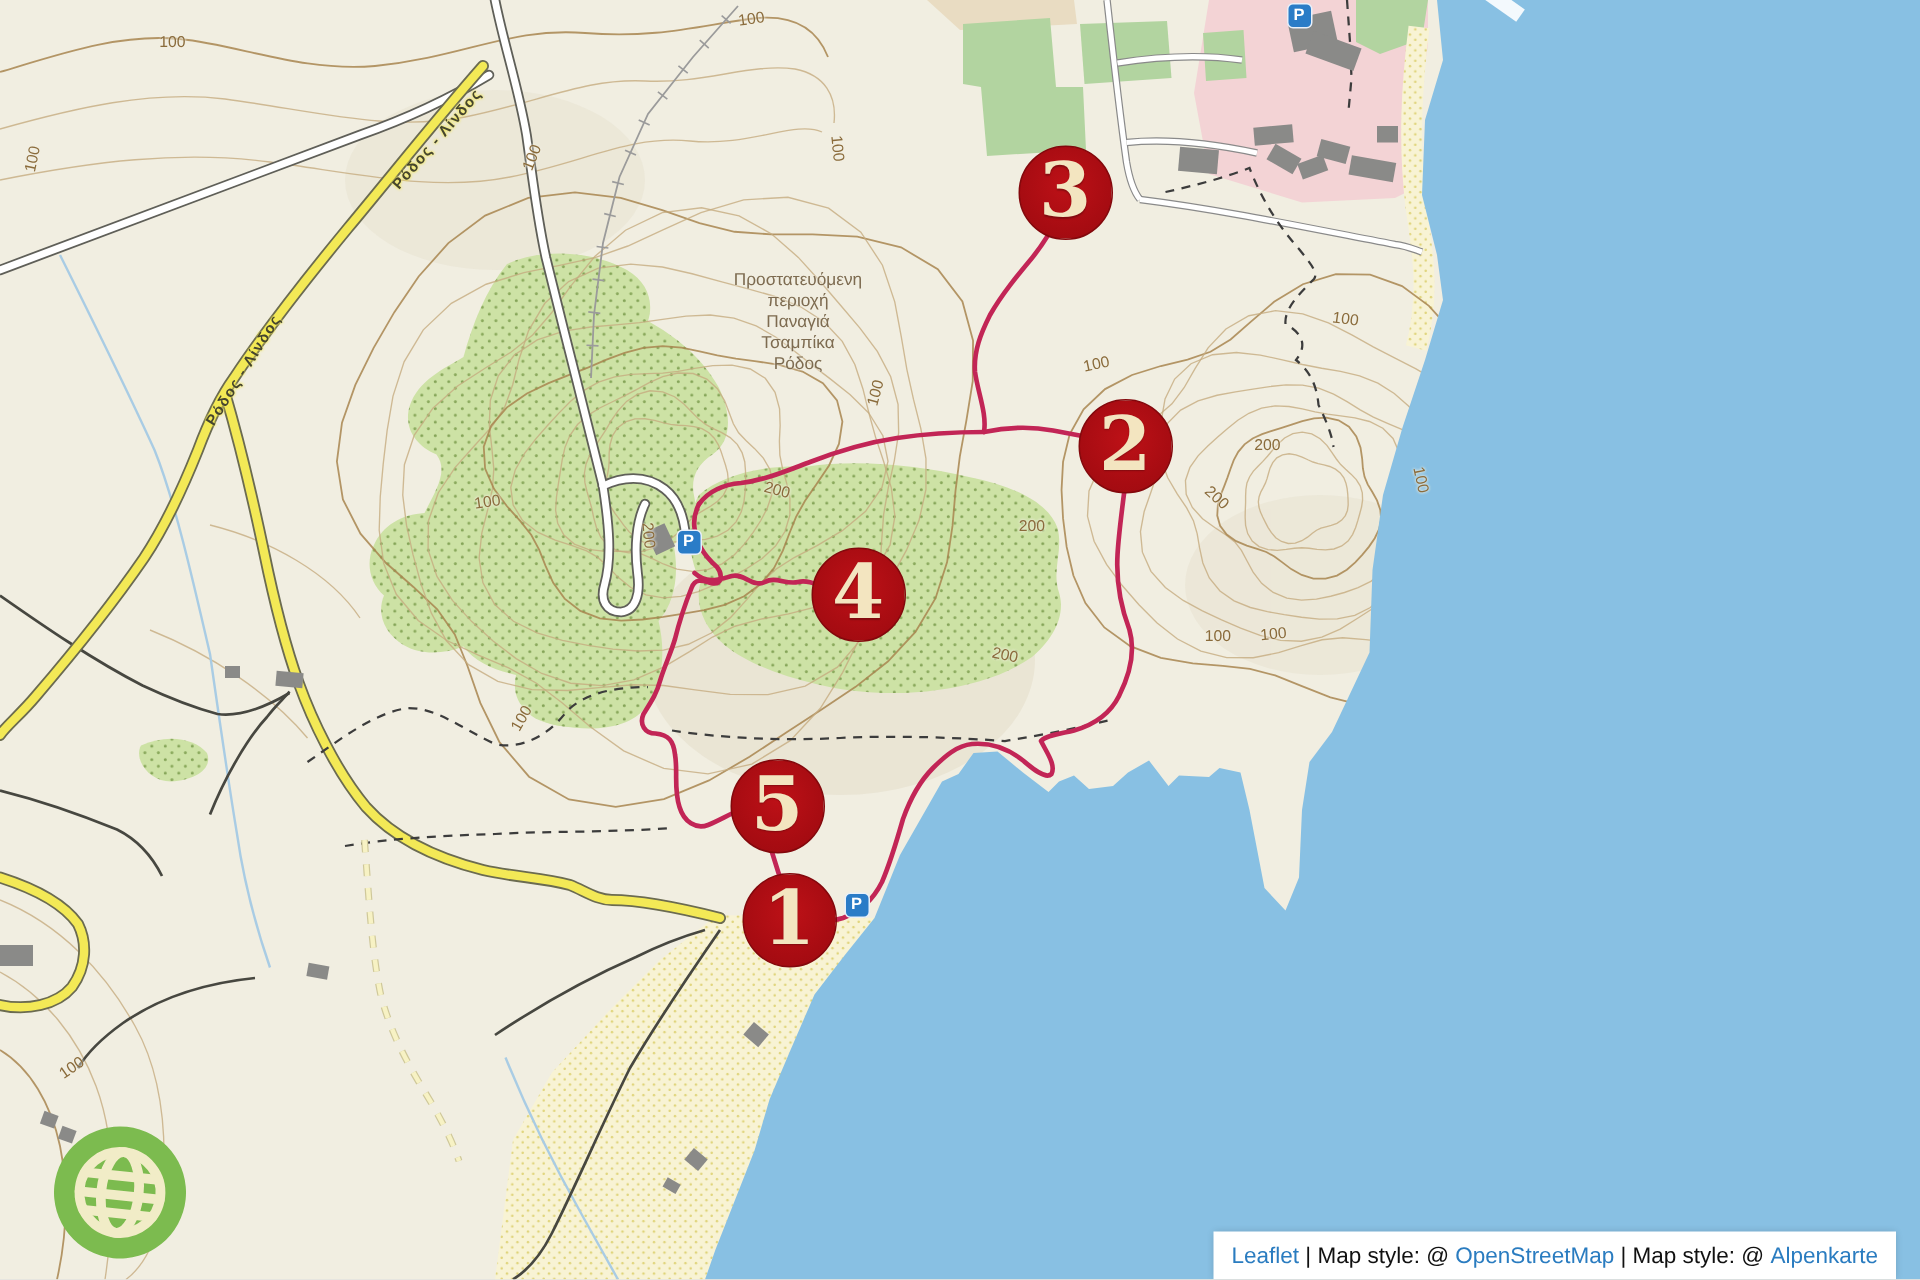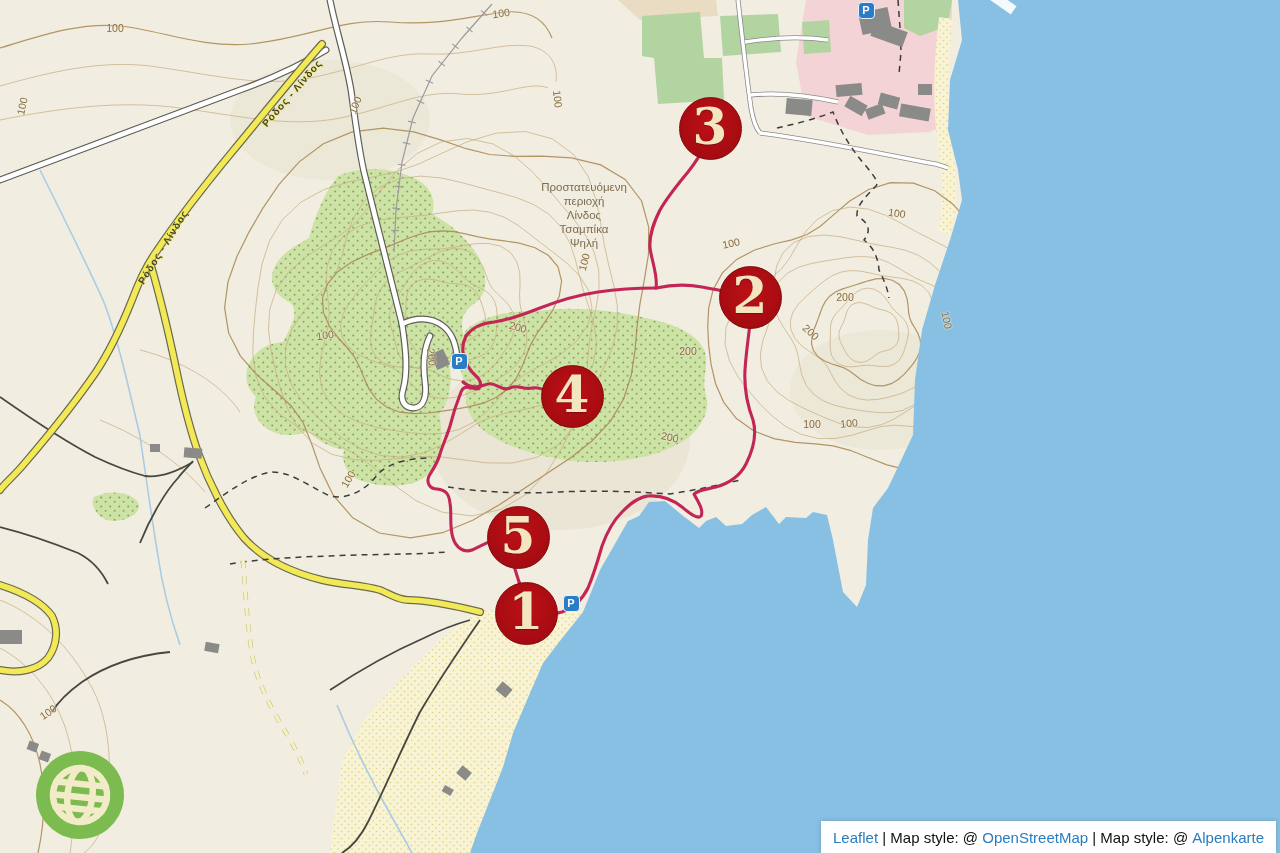--- a/index.html
+++ b/index.html
@@ -36,21 +36,21 @@
     text-shadow:0 1px 1px rgba(0,0,0,.25);
   }
   .marker span{transform:translateY(-2px);}
   .p-icon{
     position:absolute;width:15px;height:15px;border-radius:4px;background:#2a7cc7;
     border:1px solid #e8f0fa;box-sizing:content-box;
     color:#fff;font-size:11px;font-weight:bold;display:flex;align-items:center;justify-content:center;
     line-height:1;
   }
   .attribution{
-    position:absolute;right:4px;bottom:0;height:32px;background:#ffffff;
+    position:absolute;right:16px;bottom:0;height:32px;background:#ffffff;
     display:flex;align-items:center;padding:0 12px;font-size:15px;color:#111;
     white-space:pre;box-shadow:0 0 5px rgba(0,0,0,.18);
   }
   .attribution .link{color:#2a7cc0;cursor:pointer;}
   .logo{position:absolute;pointer-events:none;}
 </style>
 </head>
 <body>
 
 <div class="stage">
@@ -257,26 +257,26 @@
       <span class="ct-lbl" style="left: 849px; top: 423px; transform: translate(-50%, -50%) rotate(-5deg);">100</span>
       <span class="ct-lbl" style="left: 325px; top: 335px; transform: translate(-50%, -50%) rotate(-8deg);">100</span>
       <span class="ct-lbl" style="left: 348px; top: 479px; transform: translate(-50%, -50%) rotate(-60deg);">100</span>
       <span class="ct-lbl" style="left: 48px; top: 712px; transform: translate(-50%, -50%) rotate(-35deg);">100</span>
     </div>
   <div class="lbl-layer" id="road-labels">
       <span class="road-lbl" style="left: 292px; top: 93px; transform: translate(-50%, -50%) rotate(-49deg);">Ρόδος - Λίνδος</span>
       <span class="road-lbl" style="left: 163px; top: 247px; transform: translate(-50%, -50%) rotate(-58deg);">Ρόδος - Λίνδος</span>
     </div>
   <div class="lbl-layer" id="area-label-layer">
-      <div class="area-lbl" style="left: 584px; top: 180px;">
+      <div class="area-lbl" style="left: 532px; top: 180px;">
         <div>Προστατευόμενη</div>
         <div>περιοχή</div>
-        <div>Λίνδος</div>
+        <div>Παναγιά</div>
         <div>Τσαμπίκα</div>
-        <div>Ψηλή</div>
+        <div>Ρόδος</div>
       </div>
     </div>
 
   <div class="lbl-layer" id="parking-layer">
       <div class="p-icon" style="left: 857.5px; top: 1.5px;">P</div>
       <div class="p-icon" style="left: 450.5px; top: 352.5px;">P</div>
       <div class="p-icon" style="left: 562.5px; top: 594.5px;">P</div>
     </div>
 
   <div id="marker-layer">

